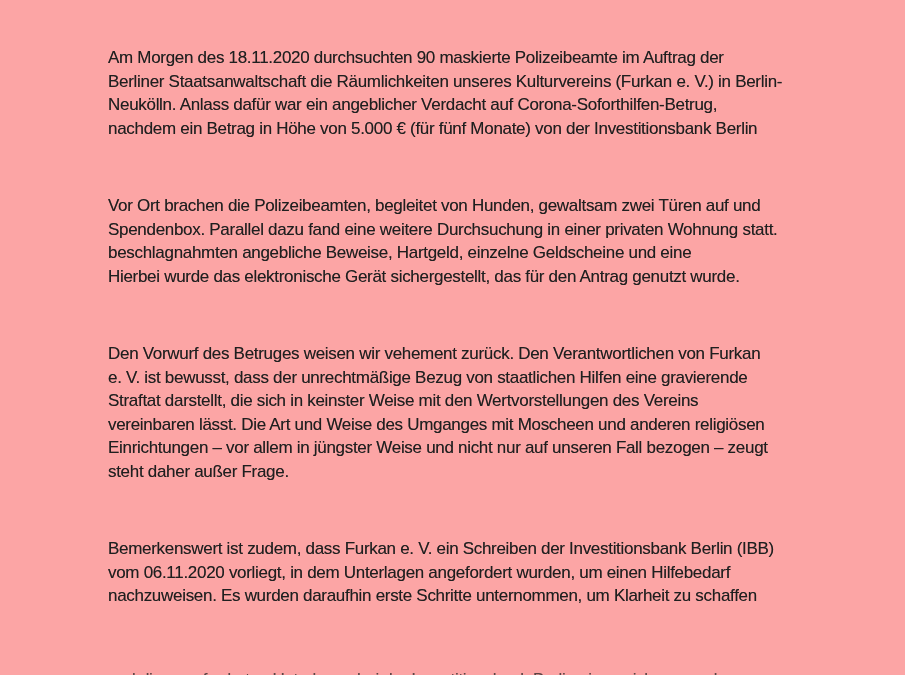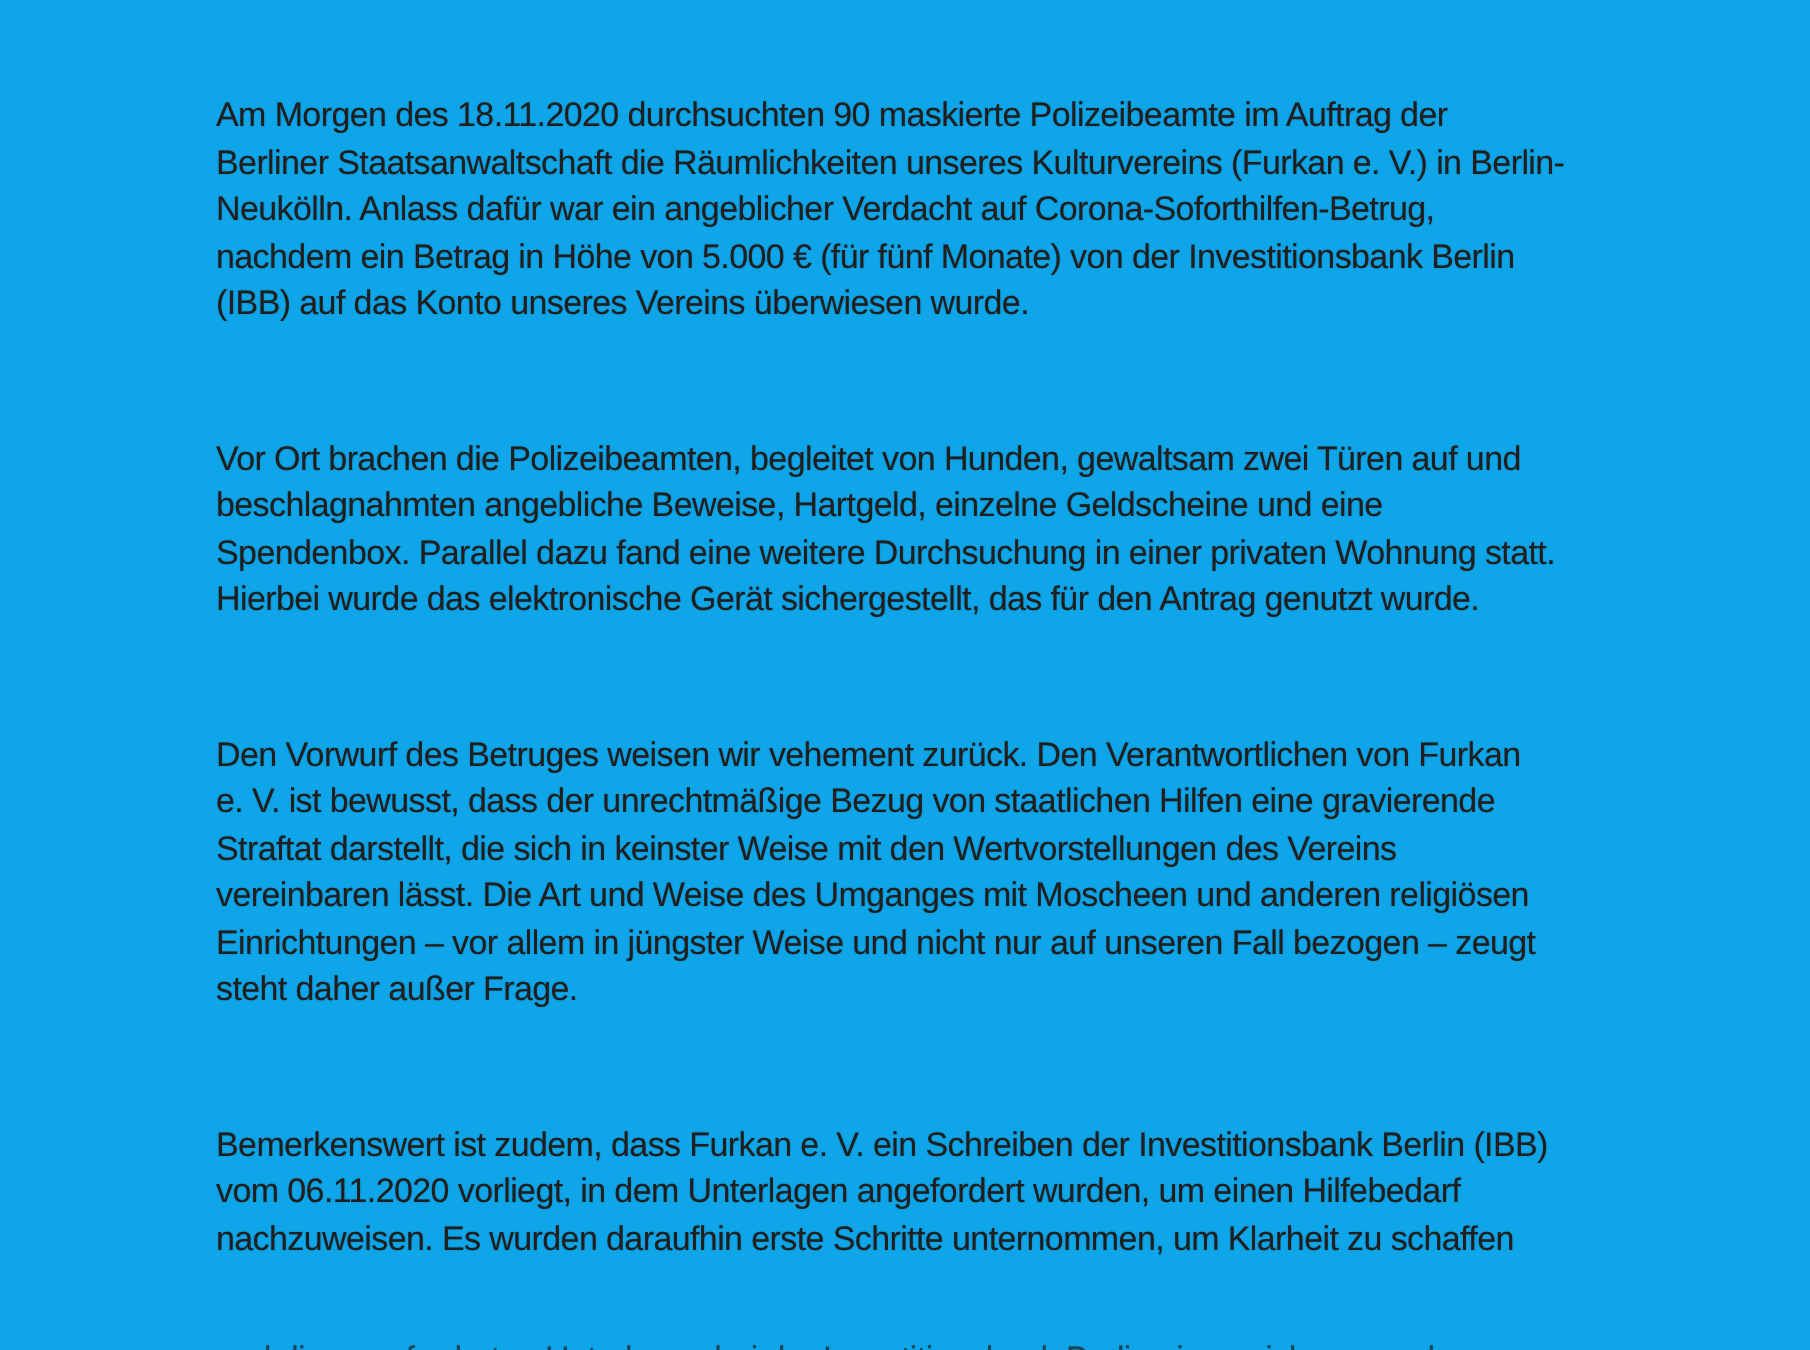--- a/index.html
+++ b/index.html
@@ -10,21 +10,21 @@
     width: 905px;
     height: 675px;
     overflow: hidden;
     position: relative;
     background: #fcfcfc;
     font-family: "Liberation Sans", sans-serif;
   }
   .page {
     position: absolute;
     inset: 0;
-    background: #0ea5e9;
+    background: #fca5a5;
   }
   .doc-text {
     position: absolute;
     left: 108px;
     top: 46px;
     width: 760px;
     color: #1f1f1f;
     font-size: 17px;
     line-height: 23.5px;
     letter-spacing: -0.3px;
@@ -74,27 +74,26 @@
     
   </div>
 
   <div class="doc-text">
 
     <div class="para">
       <div class="line">Am Morgen des 18.11.2020 durchsuchten 90 maskierte Polizeibeamte im Auftrag der</div>
       <div class="line">Berliner Staatsanwaltschaft die Räumlichkeiten unseres Kulturvereins (Furkan e. V.) in Berlin-</div>
       <div class="line">Neukölln. Anlass dafür war ein angeblicher Verdacht auf Corona-Soforthilfen-Betrug,</div>
       <div class="line">nachdem ein Betrag in Höhe von 5.000 € (für fünf Monate) von der Investitionsbank Berlin</div>
-      <div class="line">(IBB) auf das Konto unseres Vereins überwiesen wurde.</div>
     </div>
 
     <div class="para">
       <div class="line">Vor Ort brachen die Polizeibeamten, begleitet von Hunden, gewaltsam zwei Türen auf und</div>
+      <div class="line">Spendenbox. Parallel dazu fand eine weitere Durchsuchung in einer privaten Wohnung statt.</div>
       <div class="line">beschlagnahmten angebliche Beweise, Hartgeld, einzelne Geldscheine und eine</div>
-      <div class="line">Spendenbox. Parallel dazu fand eine weitere Durchsuchung in einer privaten Wohnung statt.</div>
       <div class="line">Hierbei wurde das elektronische Gerät sichergestellt, das für den Antrag genutzt wurde.</div>
     </div>
 
     <div class="para">
       <div class="line">Den Vorwurf des Betruges weisen wir vehement zurück. Den Verantwortlichen von Furkan</div>
       <div class="line">e. V. ist bewusst, dass der unrechtmäßige Bezug von staatlichen Hilfen eine gravierende</div>
       <div class="line">Straftat darstellt, die sich in keinster Weise mit den Wertvorstellungen des Vereins</div>
       <div class="line">vereinbaren lässt. Die Art und Weise des Umganges mit Moscheen und anderen religiösen</div>
       <div class="line">Einrichtungen – vor allem in jüngster Weise und nicht nur auf unseren Fall bezogen – zeugt</div>
       <div class="line">steht daher außer Frage.</div>

